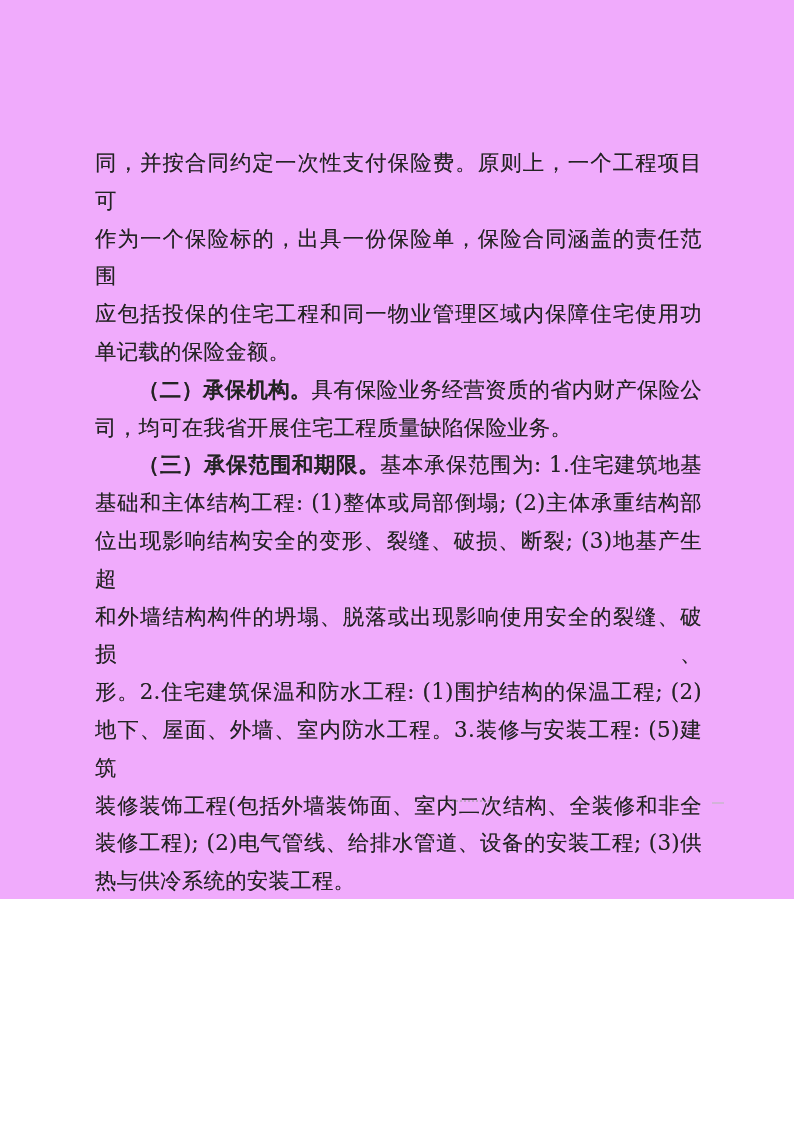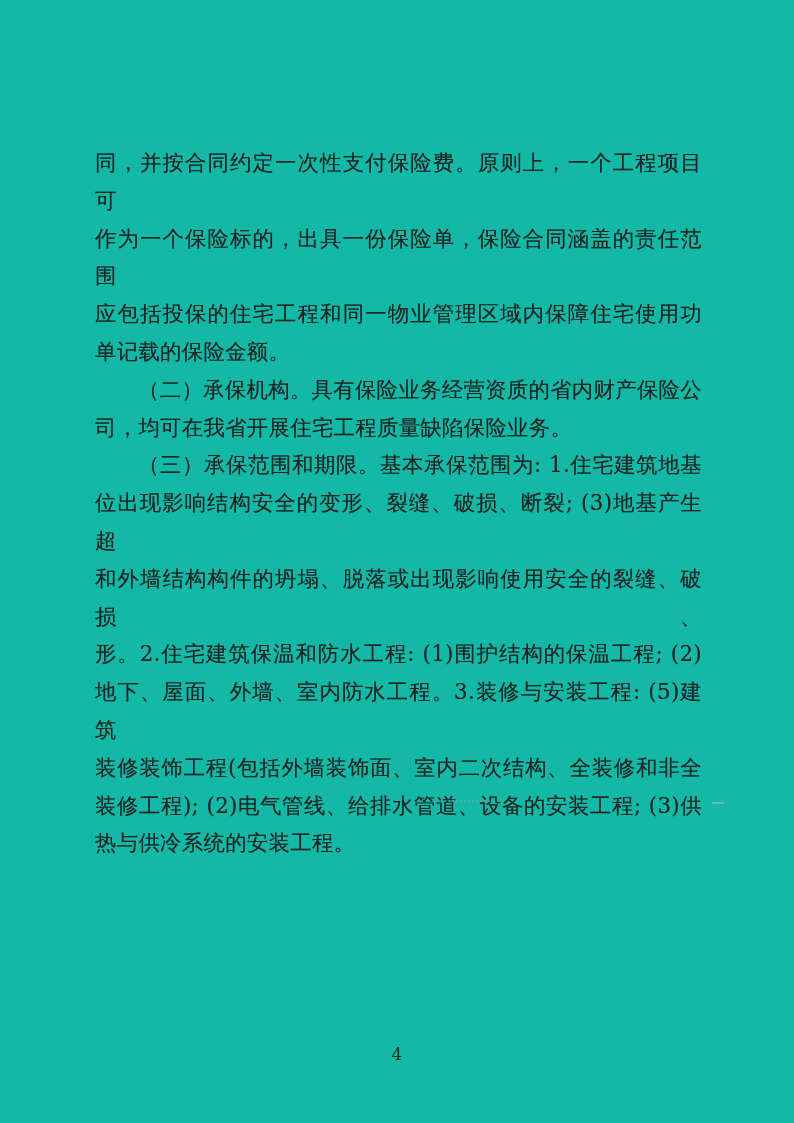--- a/index.html
+++ b/index.html
@@ -4,43 +4,43 @@
 <style>
   * { margin: 0; padding: 0; box-sizing: border-box; }
   html, body { width: 794px; height: 1123px; }
   body {
     background: #ffffff;
     font-family: "DejaVu Serif", "Liberation Serif", serif;
   }
   .page {
     position: relative;
     width: 794px;
-    height: 1123px;
-    background: #14b8a6;
+    height: 899px;
+    background: #f0abfc;
     overflow: hidden;
     color: #232323;
   }
   .text-block {
     position: absolute;
     left: 95px;
     top: 144px;
     width: 607px;
     font-size: 21.4px;
     line-height: 37.8px;
     letter-spacing: 0.3px;
     text-shadow: 0 0 0.5px rgba(20,20,20,0.45);
   }
   .para { display: block; }
   .line {
     text-align: justify;
     white-space: normal;
   }
   .line.full { text-align-last: justify; }
   .line.indent { text-indent: 43px; }
-  .bold { font-weight: 400; }
+  .bold { font-weight: 700; }
   .page-number {
     position: absolute;
     left: 0;
     top: 1044px;
     width: 100%;
     text-align: center;
     font-size: 17px;
     color: #2a2a2a;
   }
   
@@ -68,20 +68,21 @@
       <div class="line">单记载的保险金额。</div>
     </section>
 
     <section class="para">
       <div class="line full indent"><span class="bold">（二）承保机构。</span><span>具有保险业务经营资质的省内财产保险公</span></div>
       <div class="line">司，均可在我省开展住宅工程质量缺陷保险业务。</div>
     </section>
 
     <section class="para">
       <div class="line full indent"><span class="bold">（三）承保范围和期限。</span><span>基本承保范围为: 1.住宅建筑地基</span></div>
+      <div class="line full">基础和主体结构工程: (1)整体或局部倒塌; (2)主体承重结构部</div>
       <div class="line full">位出现影响结构安全的变形、裂缝、破损、断裂; (3)地基产生超</div>
       <div class="line full">和外墙结构构件的坍塌、脱落或出现影响使用安全的裂缝、破损、</div>
       <div class="line full">形。2.住宅建筑保温和防水工程: (1)围护结构的保温工程; (2)</div>
       <div class="line full">地下、屋面、外墙、室内防水工程。3.装修与安装工程: (5)建筑</div>
       <div class="line full">装修装饰工程(包括外墙装饰面、室内二次结构、全装修和非全</div>
       <div class="line full">装修工程); (2)电气管线、给排水管道、设备的安装工程; (3)供</div>
       <div class="line">热与供冷系统的安装工程。</div>
     </section>
 
   </main>

